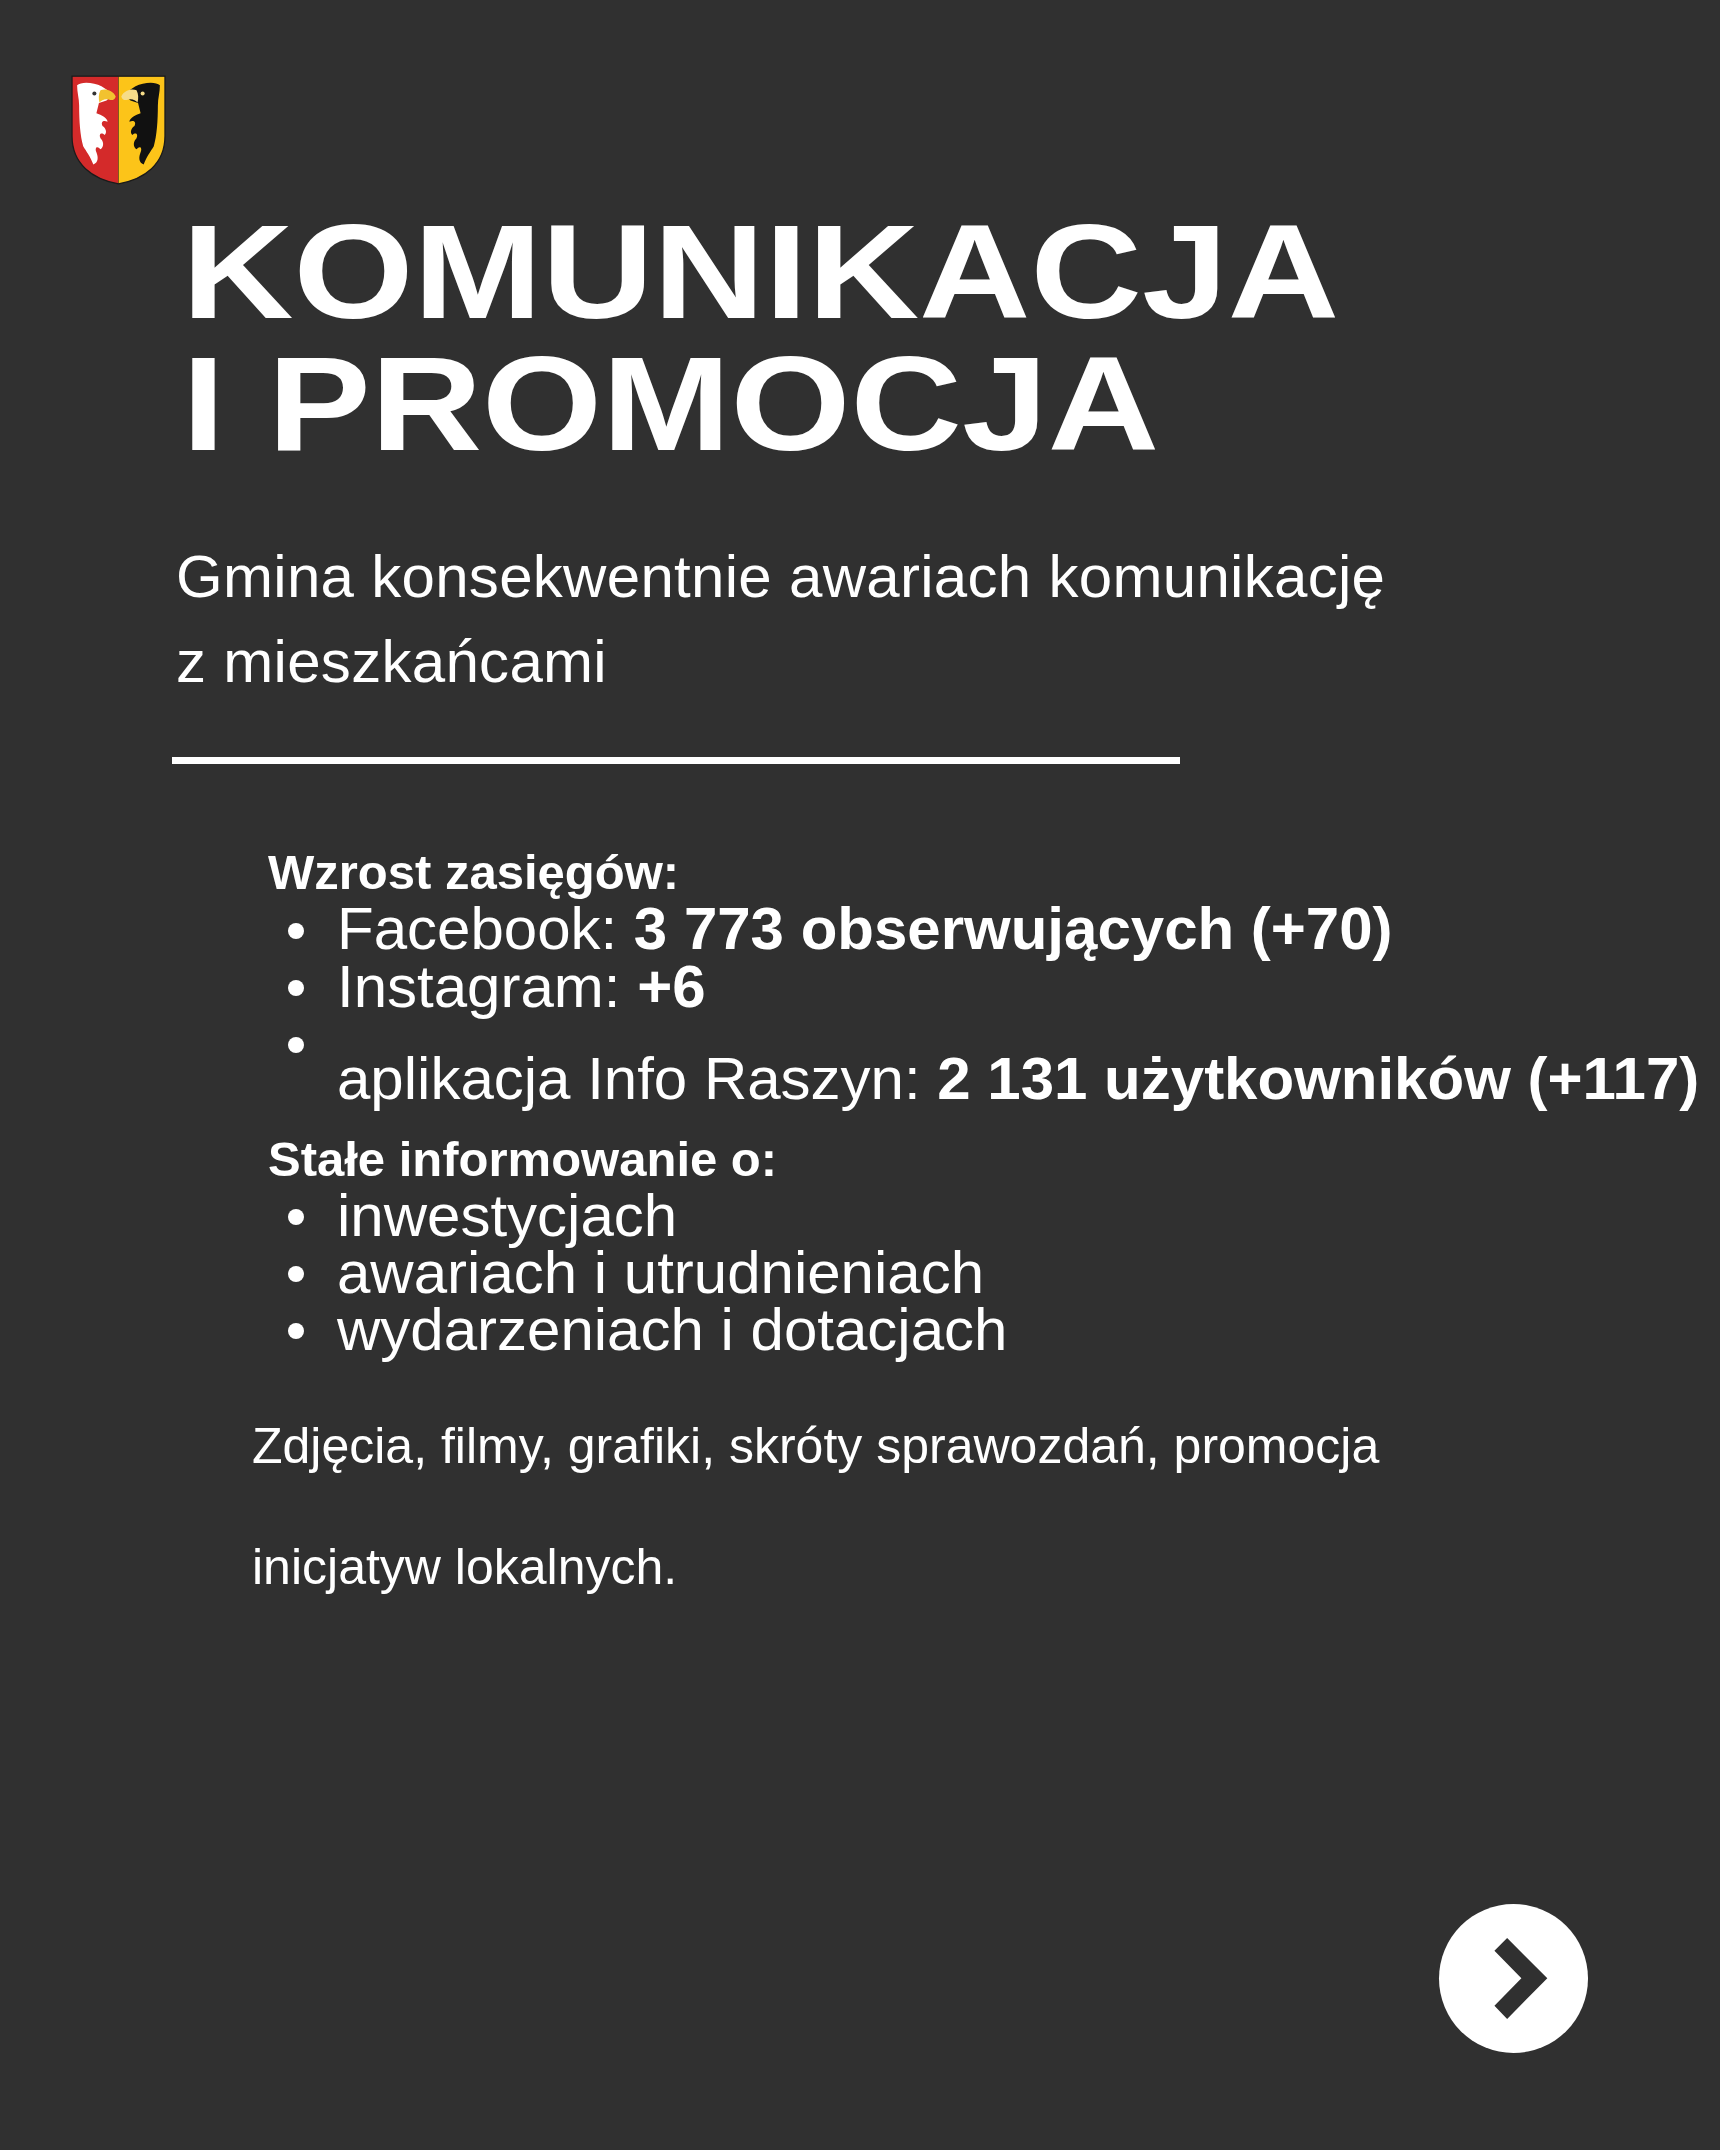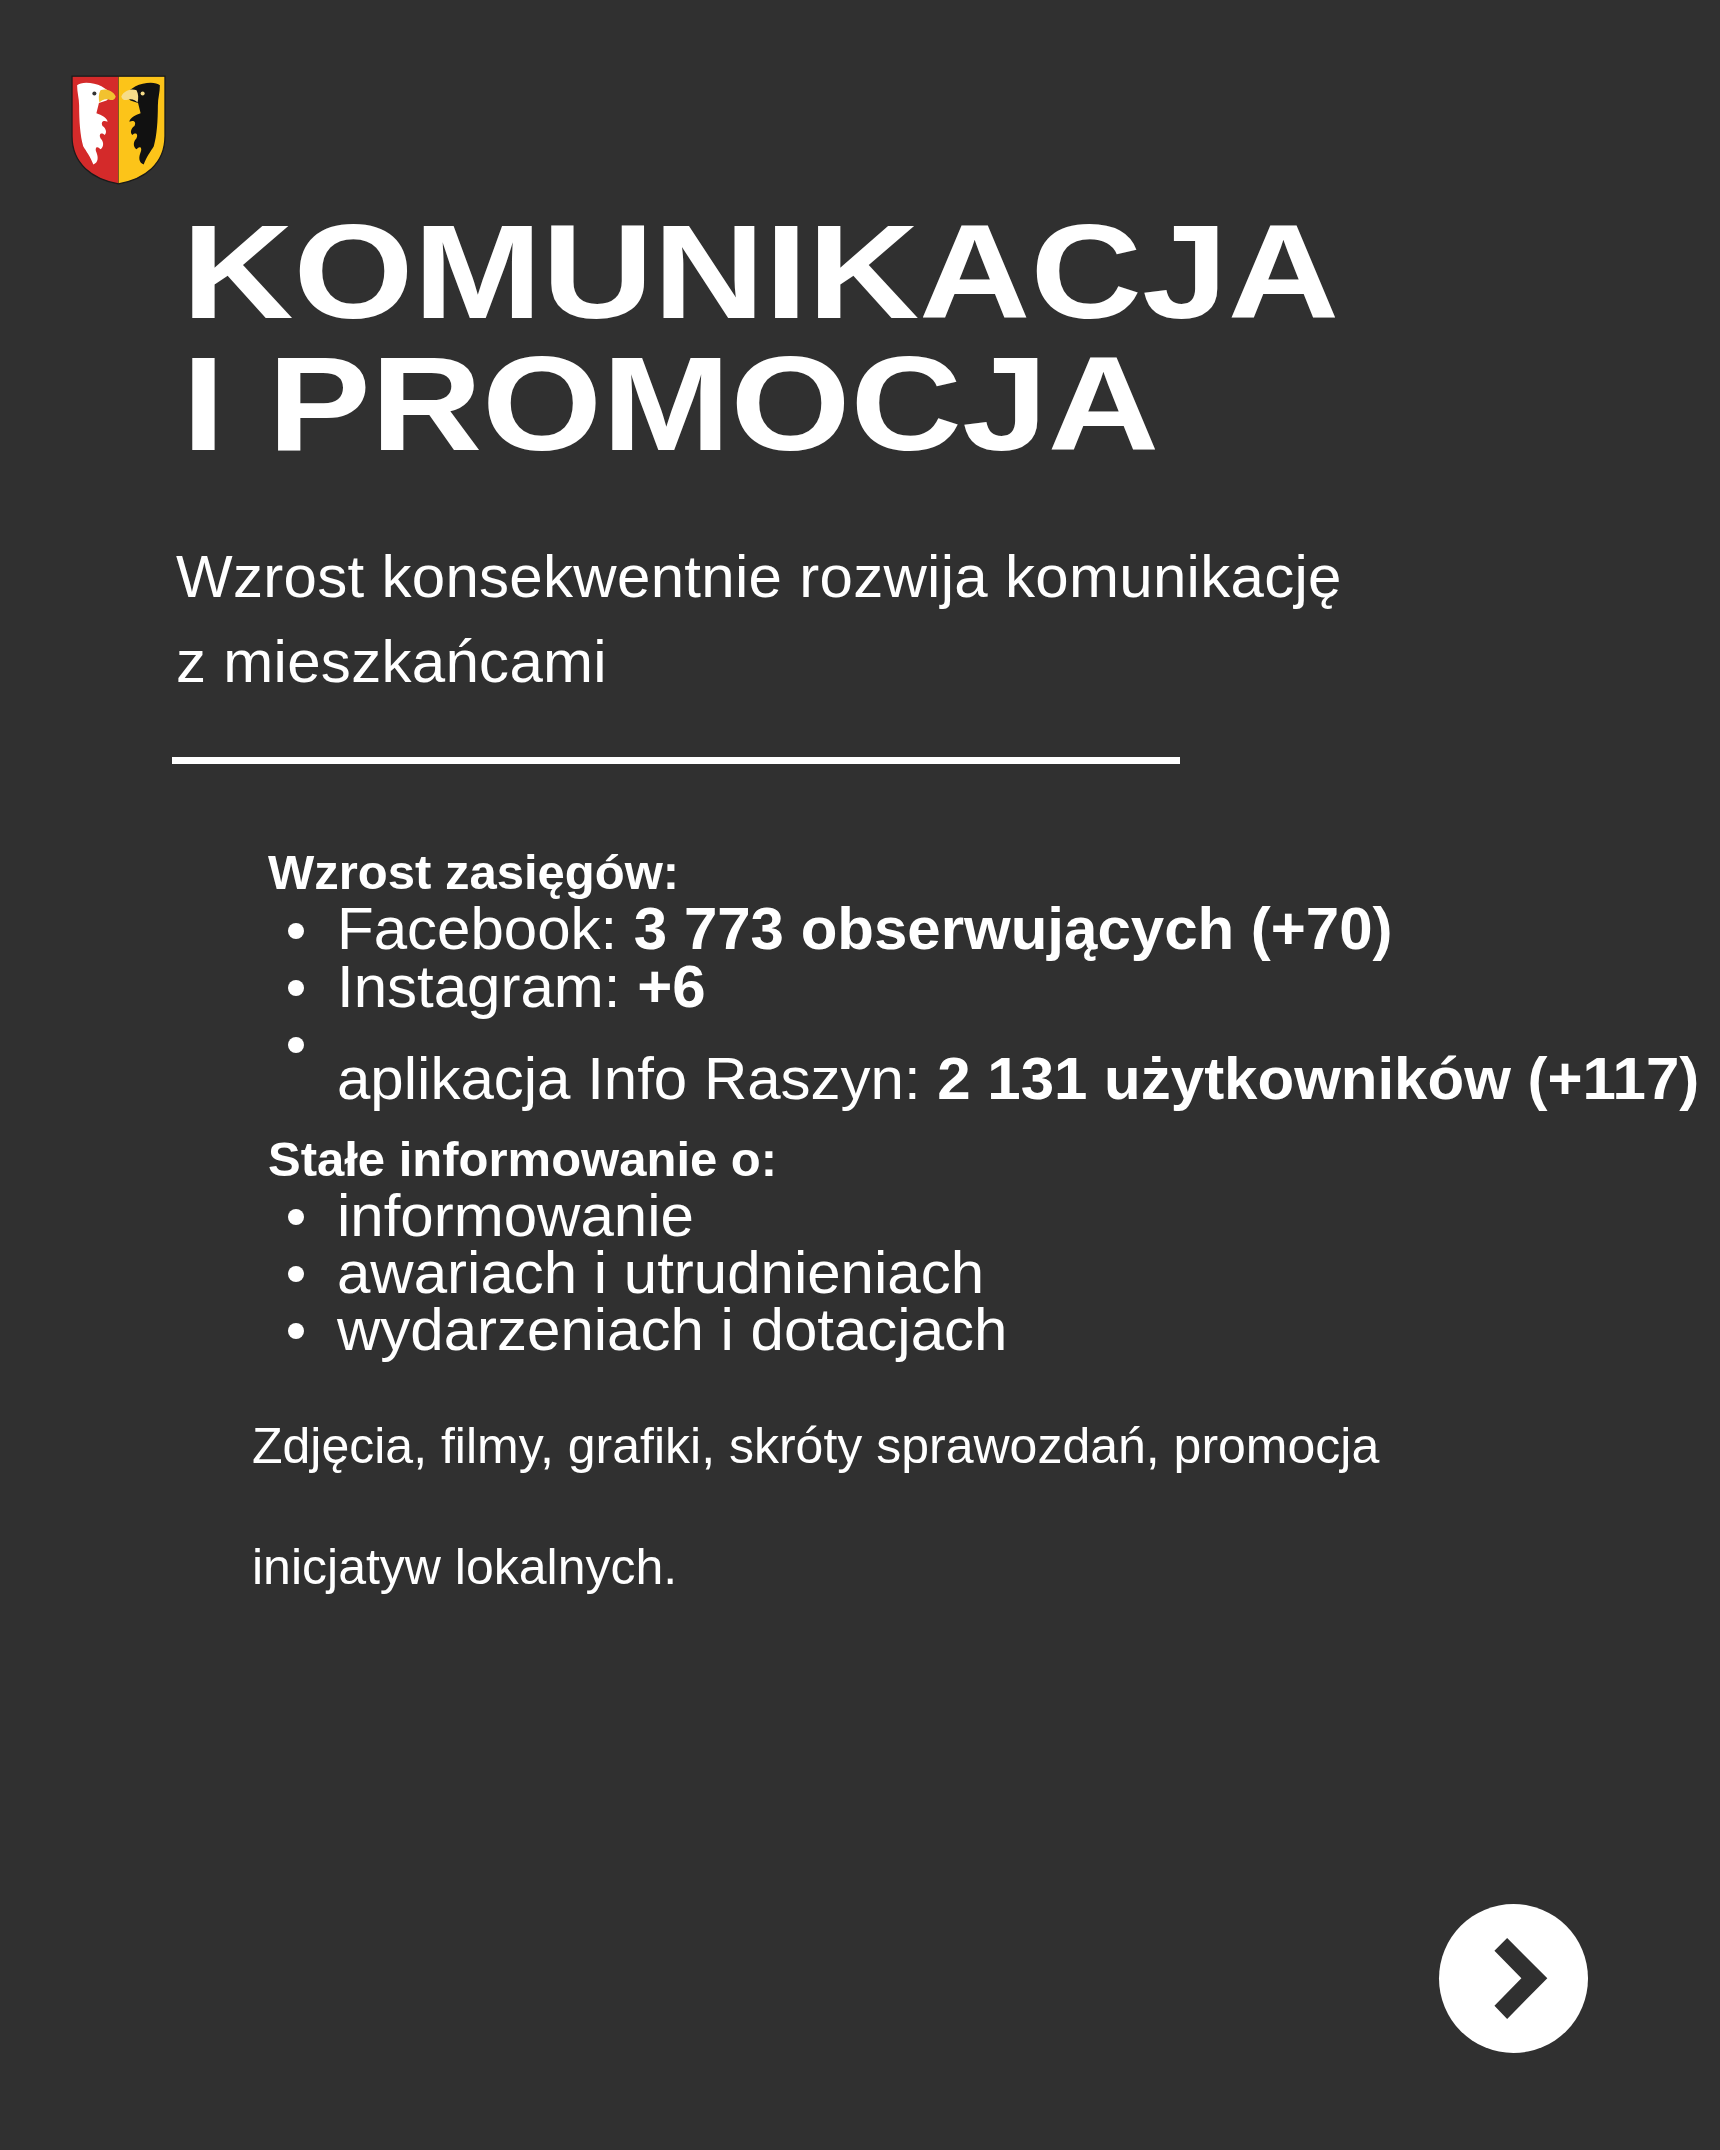--- a/index.html
+++ b/index.html
@@ -87,21 +87,21 @@
       <circle cx="141" cy="36" r="4" fill="#f6dc8a"></circle>
     </g>
     <path d="M2 2 H185 V120 C185 175 145 205 93.5 214 C42 205 2 175 2 120 Z" fill="none" stroke="#1a1a1a" stroke-width="2.5"></path>
     <line x1="93.5" y1="2" x2="93.5" y2="214" stroke="#1a1a1a" stroke-width="1"></line>
   </svg>
 </div>
 
 <div class="title-line" style="top:206px;">KOMUNIKACJA</div>
 <div class="title-line" style="top:338px;">I PROMOCJA</div>
 
-<div class="subtitle-line" style="top:547px;">Wzrost konsekwentnie rozwija komunikację</div>
+<div class="subtitle-line" style="top:547px;">Gmina konsekwentnie awariach komunikację</div>
 <div class="subtitle-line" style="top:632px;">z mieszkańcami</div>
 
 <div class="divider"></div>
 
 <div class="heading" style="top:848px;">Wzrost zasięgów:</div>
 
 <div class="bullet" style="top:923px;"></div>
 <div class="item" style="top:904px;">
   <span>Facebook: </span><b>3 773 obserwujących (+70)</b>
 </div>
@@ -112,21 +112,21 @@
 </div>
 
 <div class="bullet" style="top:1037px;"></div>
 <div class="item" style="top:1014px;margin-top:40px;">
   <span>aplikacja Info Raszyn: </span><b>2 131 użytkowników (+117)</b>
 </div>
 
 <div class="heading" style="top:1135px;">Stałe informowanie o:</div>
 
 <div class="bullet" style="top:1209px;"></div>
-<div class="item" style="top:1191px;">informowanie</div>
+<div class="item" style="top:1191px;">inwestycjach</div>
 
 <div class="bullet" style="top:1266px;"></div>
 <div class="item" style="top:1248px;">awariach i utrudnieniach</div>
 
 <div class="bullet" style="top:1323px;"></div>
 <div class="item" style="top:1305px;">wydarzeniach i dotacjach</div>
 
 <div class="para" style="top:1421px;">Zdjęcia, filmy, grafiki, skróty sprawozdań, promocja</div>
 <div class="para" style="top:1542px;text-align:center;">inicjatyw lokalnych.</div>
 

